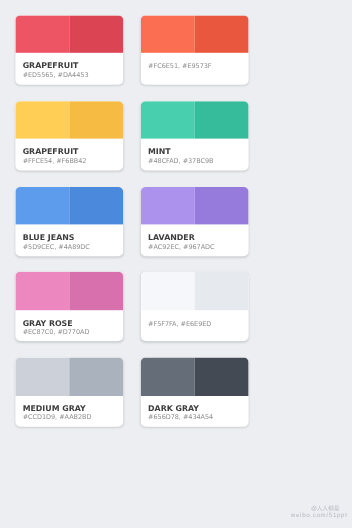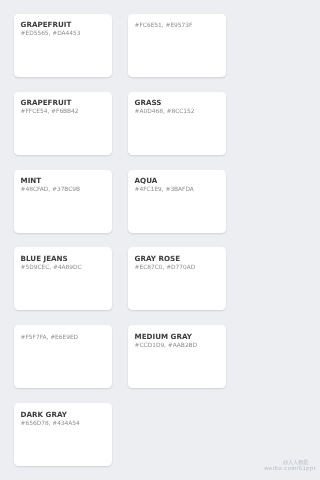--- a/index.html
+++ b/index.html
@@ -17,21 +17,21 @@
     grid-template-columns:98px 98px;
     column-gap:16px;
     row-gap:14.9px;
   }
   .card {
     width:98px; height:63px;
     border-radius:4.5px;
     overflow:hidden;
     background:#fff;
     box-shadow:0 1px 2px rgba(0,0,0,0.12);
-    display:flex; 
+    display:flex; flex-direction:column;
   }
   .swatch { height:34.5px; display:flex; }
   .swatch .half { width:50%; height:100%; }
   .swatch .half:first-child { width:50.6%; }
   .label { flex:1; padding:7.7px 4px 0 6.6px; }
   .name { font-family:"DejaVu Sans", sans-serif; font-size:7.15px; line-height:8px; font-weight:bold; color:#3C3C3C; letter-spacing:0px; }
   .hex { font-family:"DejaVu Sans", sans-serif; font-size:5.9px; line-height:7px; color:#8E8E8E; margin-top:1.9px; letter-spacing:-0.03px;}
   .wm { position:absolute; right:4px; bottom:8px; font-size:5.6px; color:#B4B8BE; text-align:right; line-height:6px;}
   .wm .l1 { padding-right:7.5px; letter-spacing:-0.15px; font-size:5.3px; }
   .wm .l2 { letter-spacing:0.62px; }
@@ -64,56 +64,46 @@
         <div class="half" style="background: rgb(255, 206, 84);"></div>
         <div class="half" style="background: rgb(246, 187, 66);"></div>
       </div>
       <div class="label">
         <div class="name">GRAPEFRUIT</div>
         <div class="hex">#FFCE54, #F6BB42</div>
       </div>
     </div>
     <div class="card">
       <div class="swatch">
-        <div class="half" style="background: rgb(160, 212, 104);"></div>
-        <div class="half" style="background: rgb(140, 193, 82);"></div>
-      </div>
-      <div class="label">
-        <div class="name">GRASS</div>
-        <div class="hex">#A0D468, #8CC152</div>
-      </div>
-    </div>
-    <div class="card">
-      <div class="swatch">
         <div class="half" style="background: rgb(72, 207, 173);"></div>
         <div class="half" style="background: rgb(55, 188, 155);"></div>
       </div>
       <div class="label">
         <div class="name">MINT</div>
         <div class="hex">#48CFAD, #37BC9B</div>
       </div>
     </div>
     <div class="card">
       <div class="swatch">
-        <div class="half" style="background: rgb(79, 193, 233);"></div>
-        <div class="half" style="background: rgb(59, 175, 218);"></div>
-      </div>
-      <div class="label">
-        <div class="name">AQUA</div>
-        <div class="hex">#4FC1E9, #3BAFDA</div>
-      </div>
-    </div>
-    <div class="card">
-      <div class="swatch">
         <div class="half" style="background: rgb(93, 156, 236);"></div>
         <div class="half" style="background: rgb(74, 137, 220);"></div>
       </div>
       <div class="label">
         <div class="name">BLUE JEANS</div>
         <div class="hex">#5D9CEC, #4A89DC</div>
+      </div>
+    </div>
+    <div class="card">
+      <div class="swatch">
+        <div class="half" style="background: rgb(172, 146, 236);"></div>
+        <div class="half" style="background: rgb(150, 122, 220);"></div>
+      </div>
+      <div class="label">
+        <div class="name">LAVANDER</div>
+        <div class="hex">#AC92EC, #967ADC</div>
       </div>
     </div>
     <div class="card">
       <div class="swatch">
         <div class="half" style="background: rgb(236, 135, 192);"></div>
         <div class="half" style="background: rgb(215, 112, 173);"></div>
       </div>
       <div class="label">
         <div class="name">GRAY ROSE</div>
         <div class="hex">#EC87C0, #D770AD</div>

